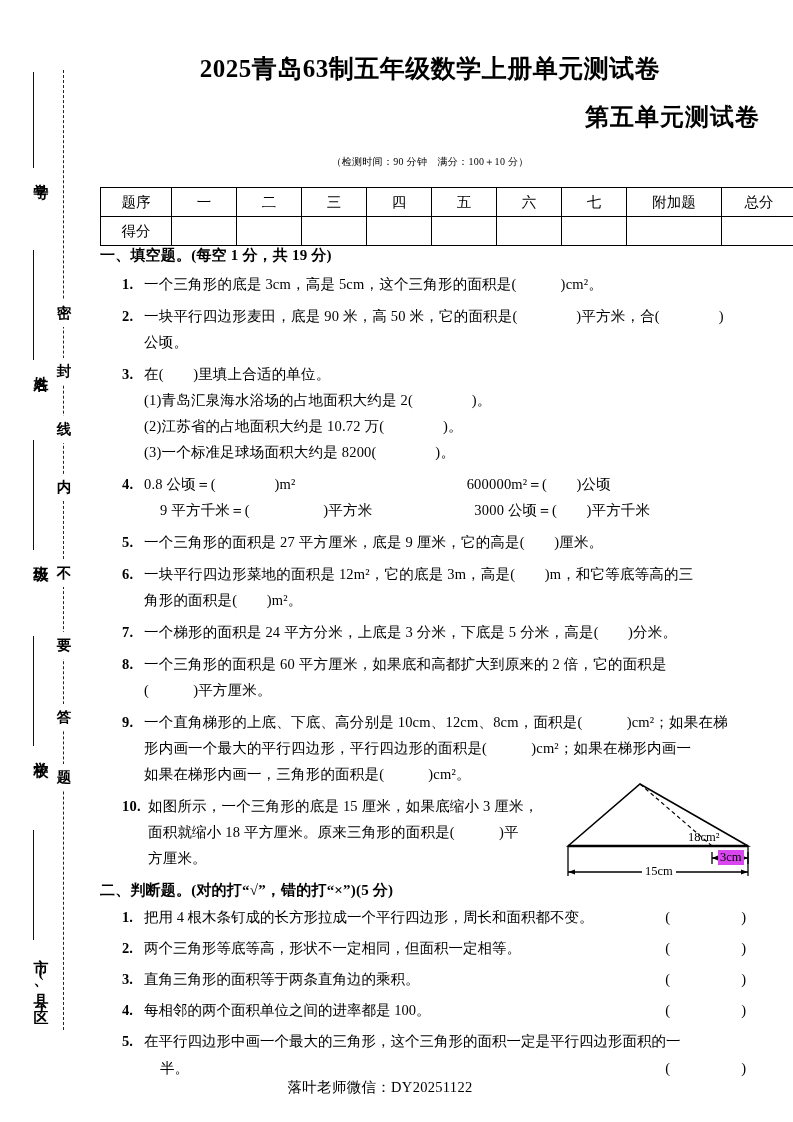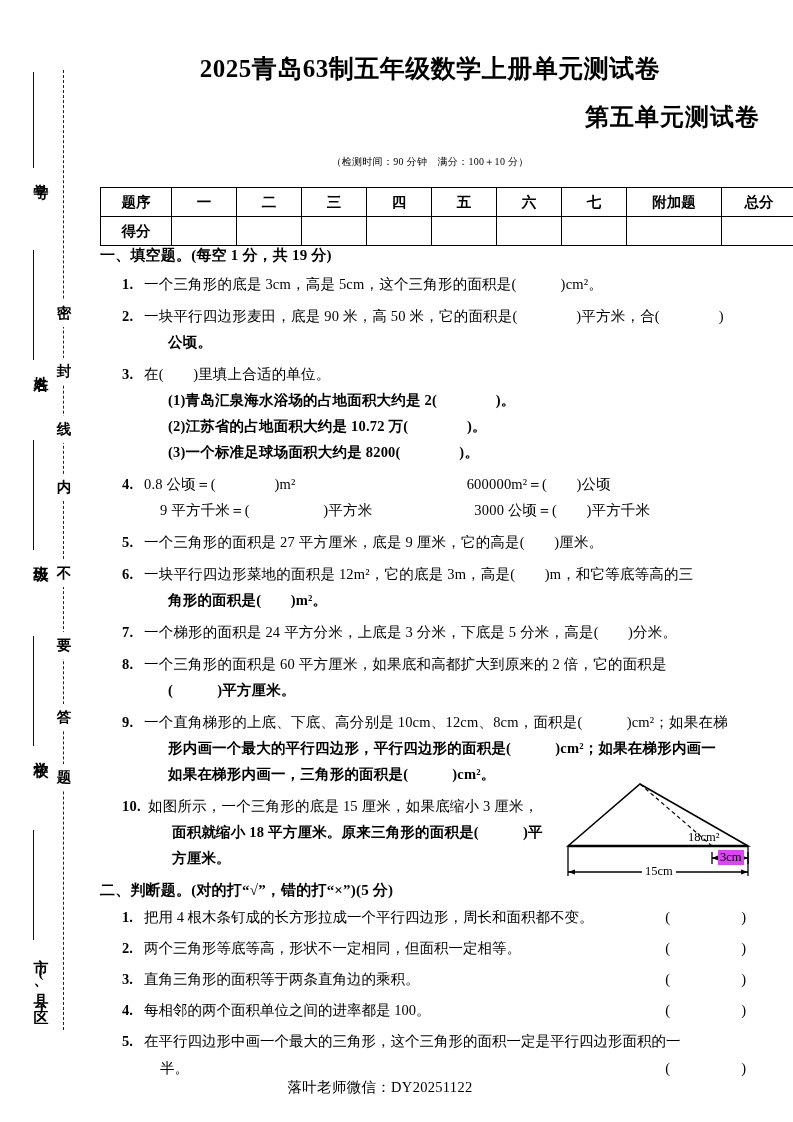--- a/index.html
+++ b/index.html
@@ -97,21 +97,21 @@
     border-collapse: collapse;
     width: 654px;
     table-layout: fixed;
   }
   #score-table td {
     border: 1.3px solid #000;
     height: 26px;
     text-align: center;
     vertical-align: middle;
     font-size: 14.5px;
-    font-weight: bold;
+    font-weight: normal;
   }
   #score-table td.hdr-label { width: 68px; }
   #score-table td.col-num   { width: 62px; }
   #score-table td.col-extra { width: 92px; }
   #score-table td.col-total { width: 72px; }
 
   
   .section-heading {
     font-size: 15px;
     font-weight: bold;
@@ -129,22 +129,21 @@
   }
   .q > .qn {
     position: absolute;
     left: 0;
     top: 0;
     font-weight: bold;
     font-size: 14.5px;
   }
   .q .sub {
     display: block;
-    margin-left: 24px;
-    font-weight: bold;
+    margin-left: 0;
   }
 
   
   .conv-row { display: flex; }
   .conv-row .c1 { width: 330px; }
   .conv-row .c2 { width: 300px; }
 
   
   .tf {
     position: relative;

